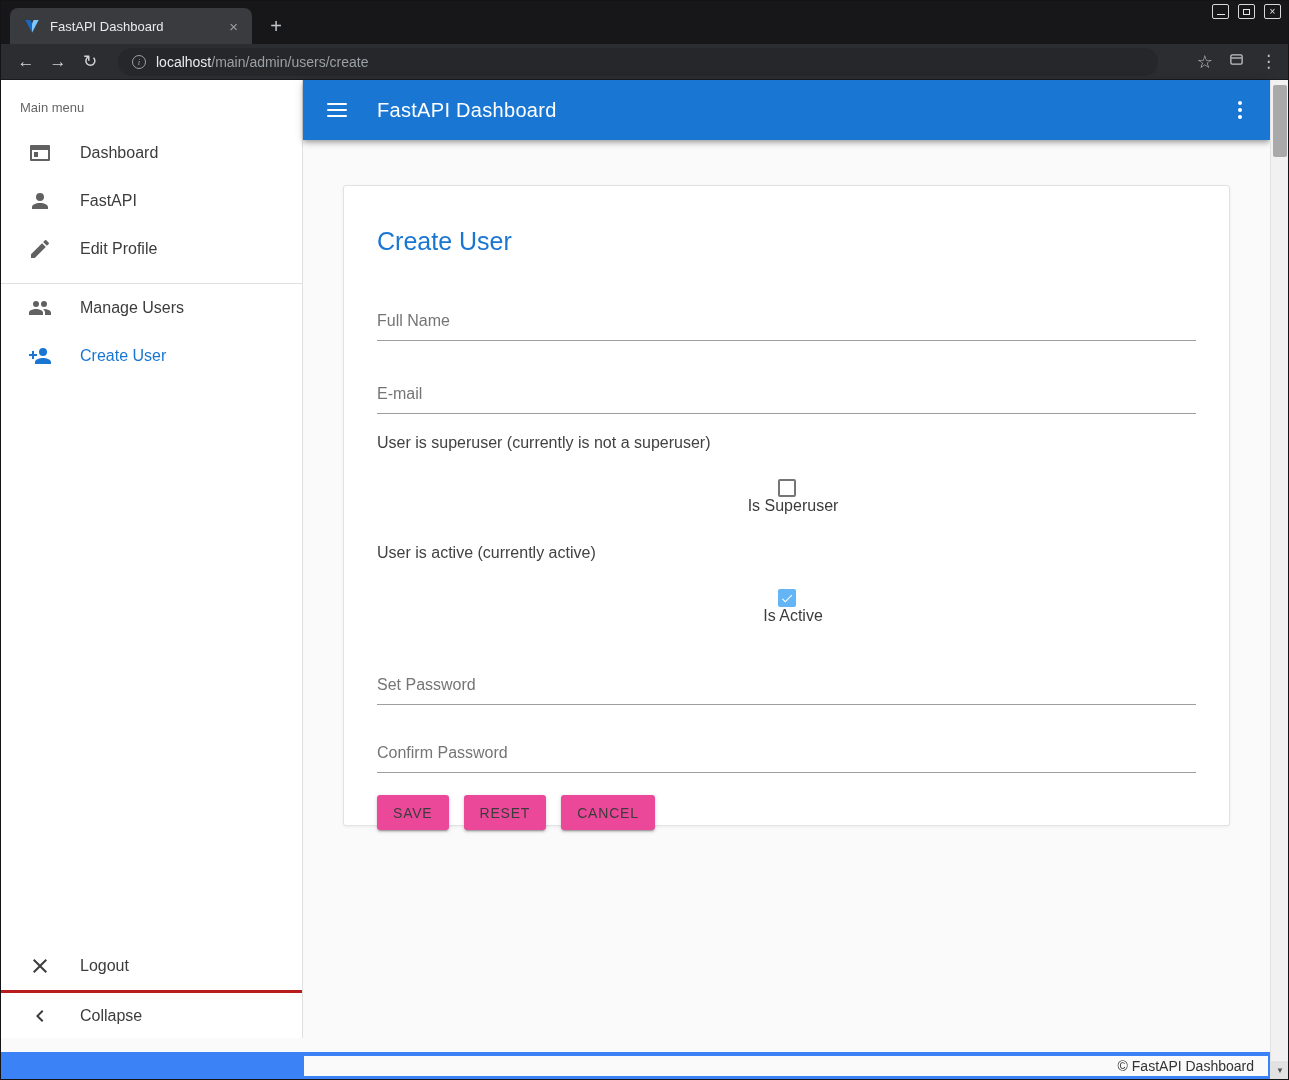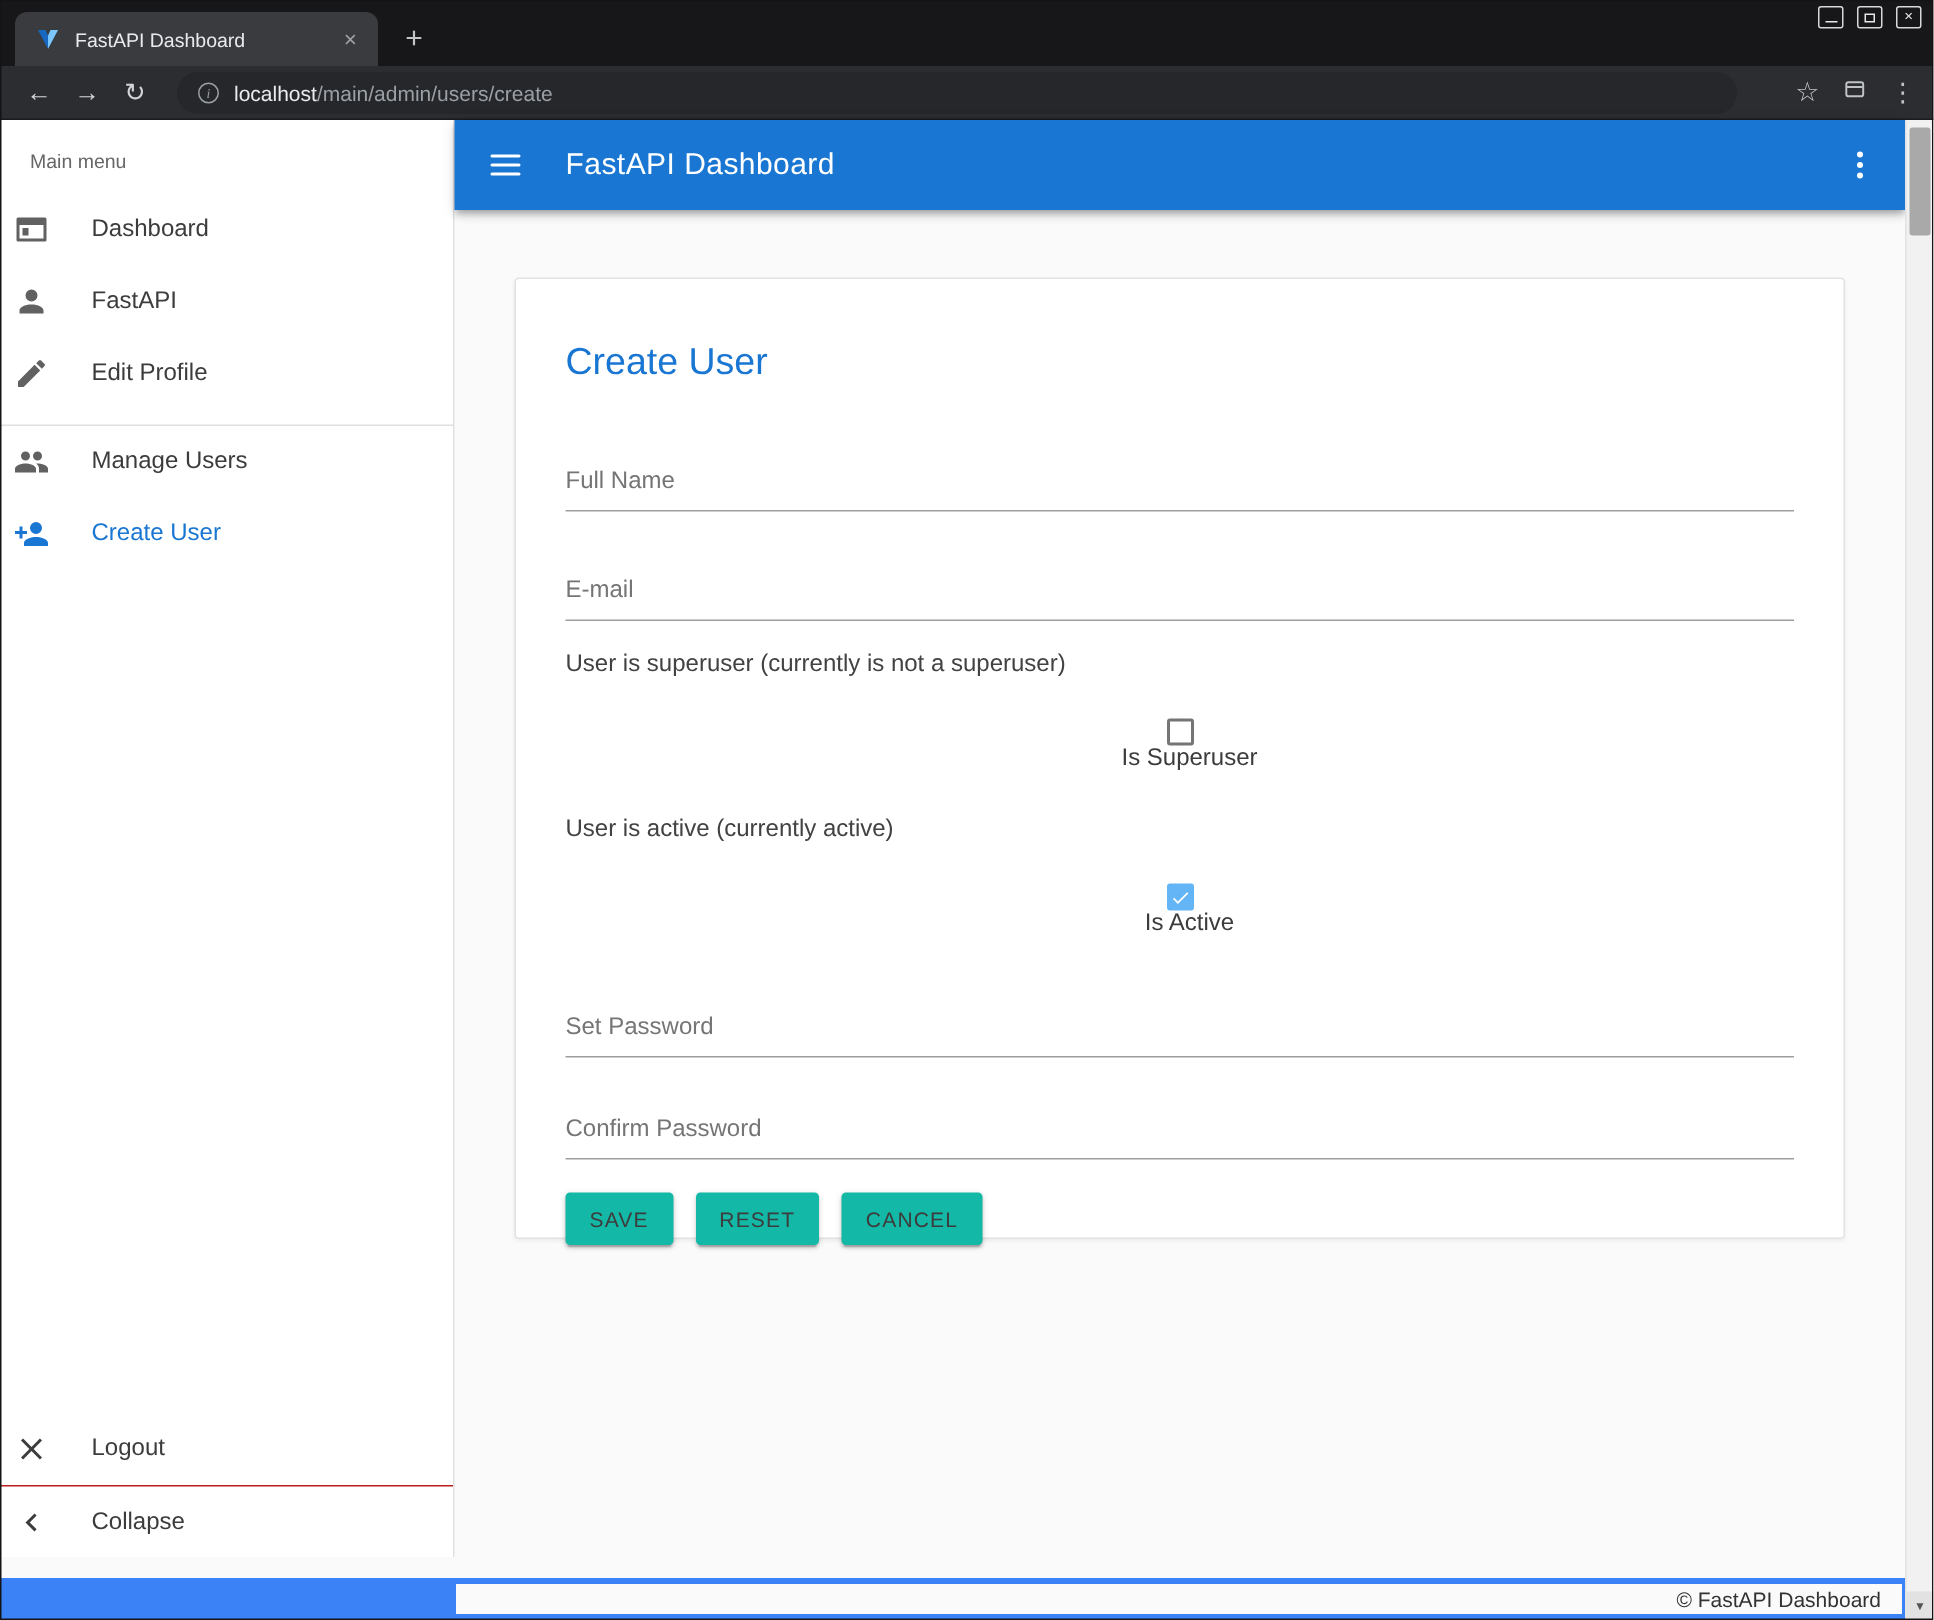--- a/index.html
+++ b/index.html
@@ -58,30 +58,30 @@
 
   
   .sidebar {
     position:absolute; top:80px; left:0; width:303px; bottom:42px;
     background:#ffffff; border-right:1px solid #e0e0e0;
     display:flex; flex-direction:column; z-index:2;
   }
   .side-label { font-size:13px; color:#666; padding:20px 20px 14px 20px; }
   .side-label.admin { padding-top:14px; }
   .side-item {
-    height:48px; display:flex; align-items:center; padding-left:9px;
+    height:48px; display:flex; align-items:center; padding-left:28px;
     color:#3c3c3c; font-size:16px; cursor:default;
   }
   .side-item .s-icon { width:24px; height:24px; color:#616161; flex:0 0 auto; }
   .side-item .s-label { margin-left:28px; }
   .side-item.active { color:#1976d2; }
   .side-item.active .s-icon { color:#1976d2; }
   .side-divider { border-top:1px solid #e0e0e0; margin:10px 0 0 0; }
   .side-spacer { flex:1; }
-  .collapse-row { border-top:1px solid #b91c1c; }
+  .collapse-row { border-top:3px solid #b91c1c; }
 
   
   .appbar {
     position:absolute; top:80px; left:303px; right:19px; height:60px;
     background:#1976d2; display:flex; align-items:center; padding:0 24px; z-index:3;
     box-shadow:0 2px 4px -1px rgba(0,0,0,.2), 0 4px 5px 0 rgba(0,0,0,.14), 0 1px 10px 0 rgba(0,0,0,.12);
   }
   .hamburger { width:20px; display:flex; flex-direction:column; gap:4px; }
   .hamburger span { display:block; height:2px; background:#fff; border-radius:1px; }
   .appbar-title { color:#fff; font-size:20px; font-weight:500; letter-spacing:.3px; margin-left:30px; }
@@ -110,21 +110,21 @@
     width:18px; height:18px; border:2px solid #757575; border-radius:2px;
     display:inline-flex; align-items:center; justify-content:center; background:#fff;
   }
   .checkbox.checked { background:#64b5f6; border-color:#64b5f6; }
   .checkbox.checked svg { width:15px; height:15px; color:#fff; }
   .check-label { margin-left:13px; font-size:16px; color:#3c3c3c; }
   .f-setpass { margin-top:45px; }
   .f-confirm { margin-top:33px; }
   .btn-row { margin-top:22px; display:flex; gap:15px; }
   .btn {
-    height:35px; padding:0 16px; background:#14b8a6; border:none; border-radius:3px;
+    height:35px; padding:0 16px; background:#ec4899; border:none; border-radius:3px;
     font-family:inherit; font-size:14px; font-weight:500; letter-spacing:.8px; color:#3c3c3c;
     box-shadow:0 3px 1px -2px rgba(0,0,0,.2), 0 2px 2px 0 rgba(0,0,0,.14), 0 1px 5px 0 rgba(0,0,0,.12);
     cursor:default;
   }
 
   
   .footer-blue { position:absolute; left:0; right:19px; bottom:0; height:28px; background:#3b82f6; z-index:4; }
   .footer-inner {
     position:absolute; left:304px; right:2px; top:4px; bottom:4px; background:#fafafa;
     display:flex; align-items:center; justify-content:flex-end; padding-right:14px;

